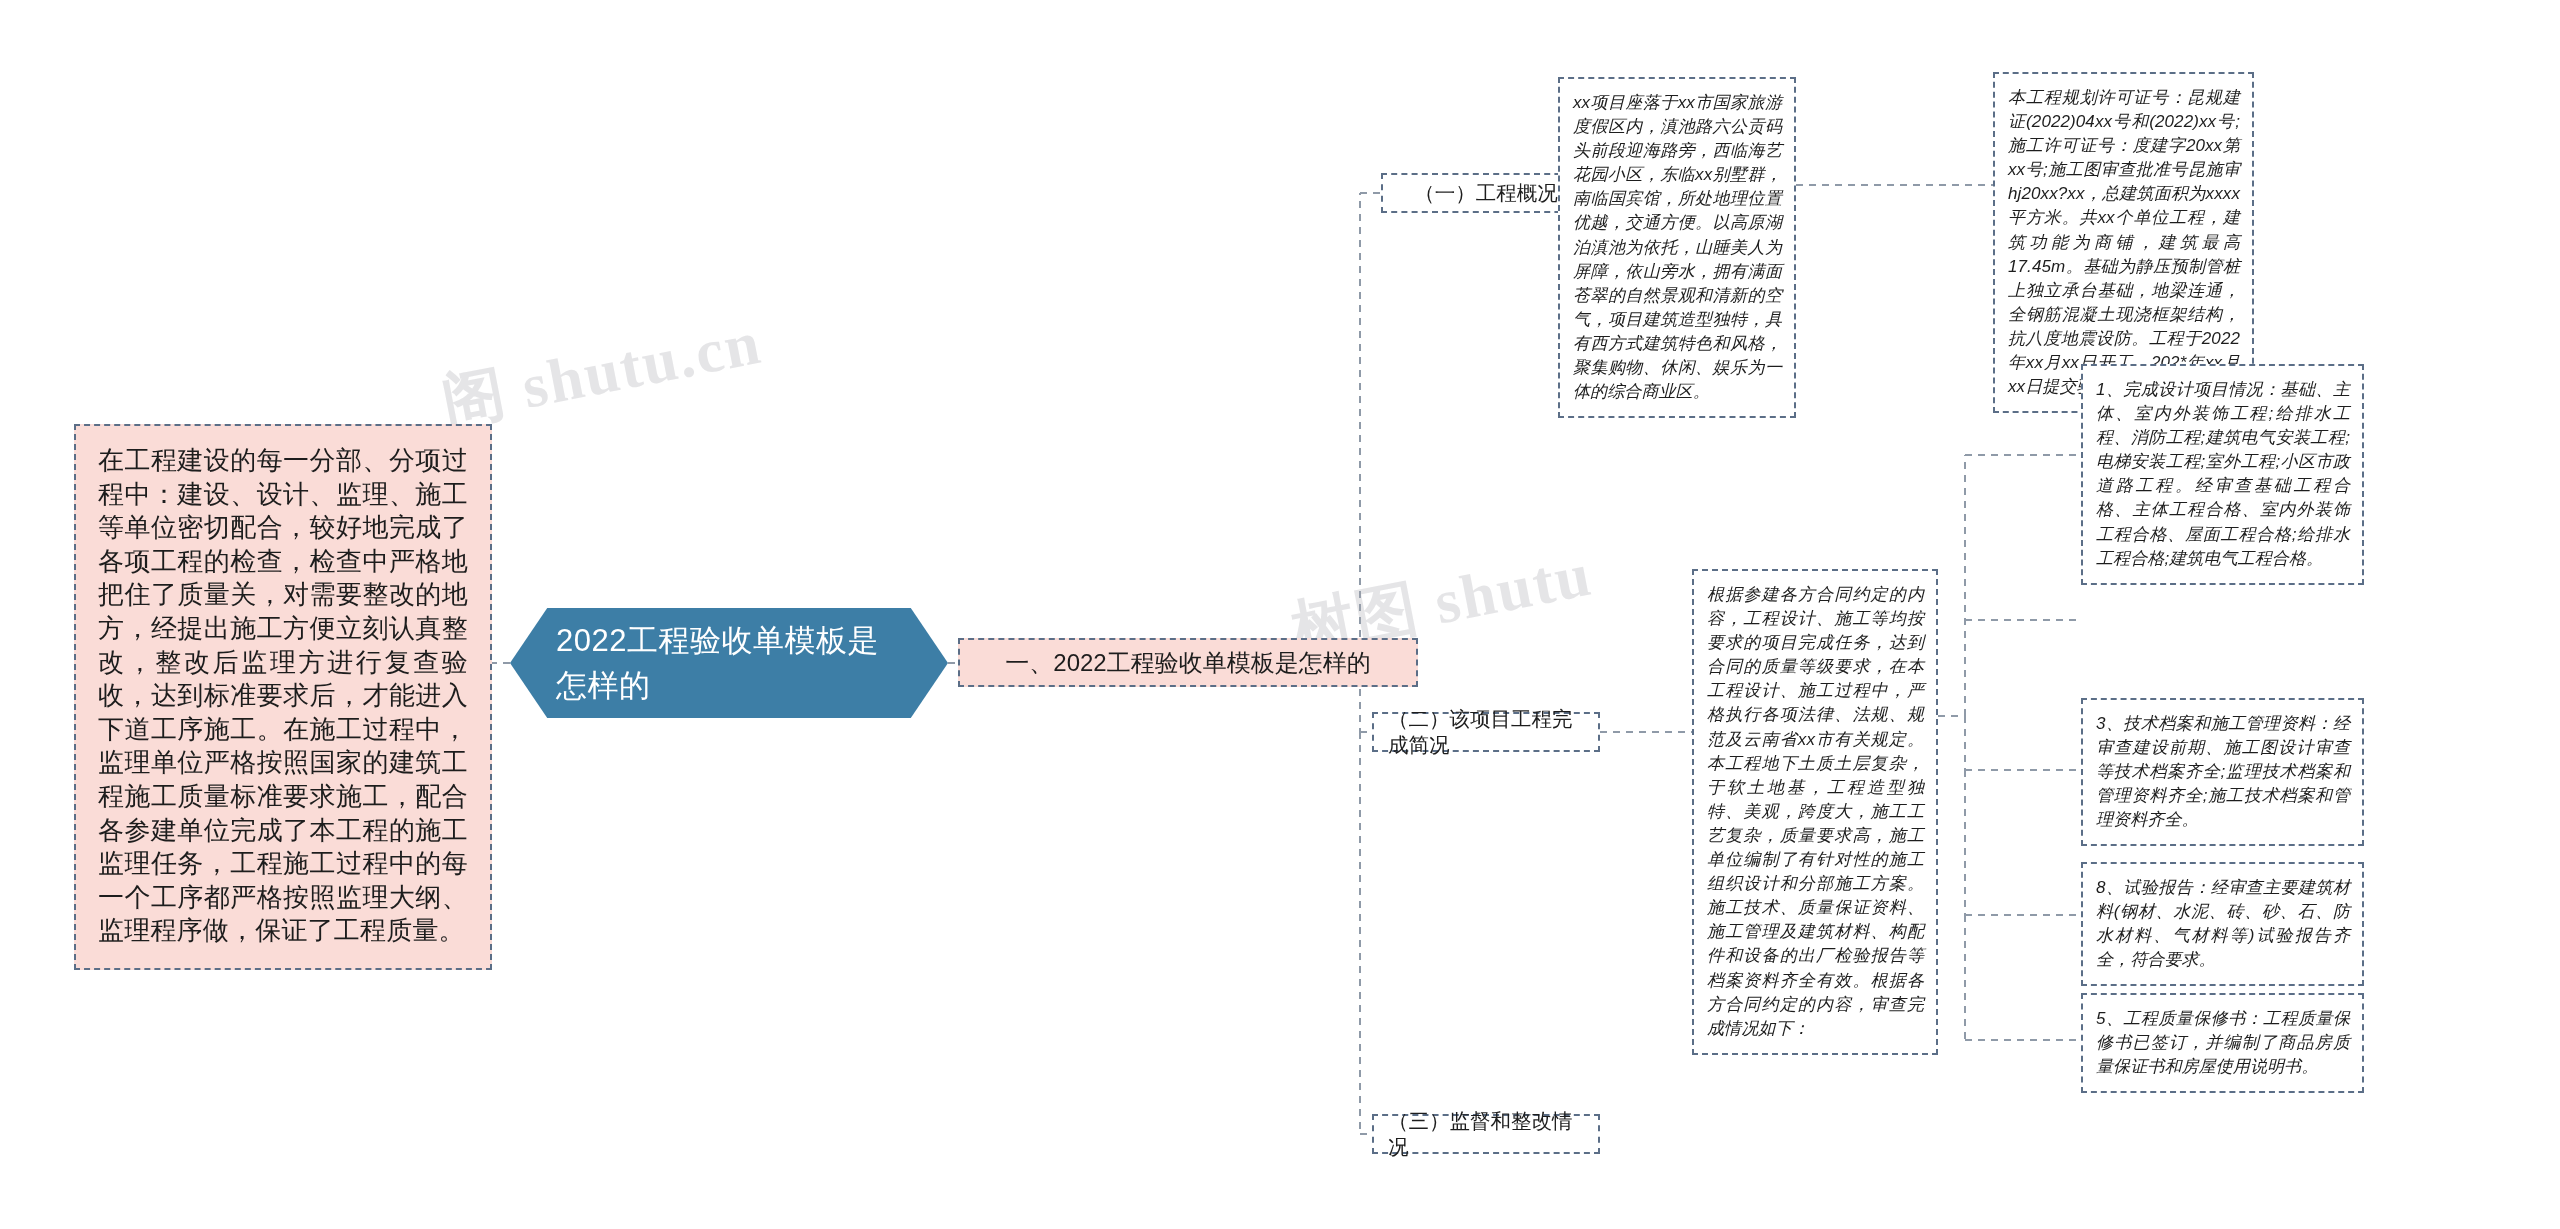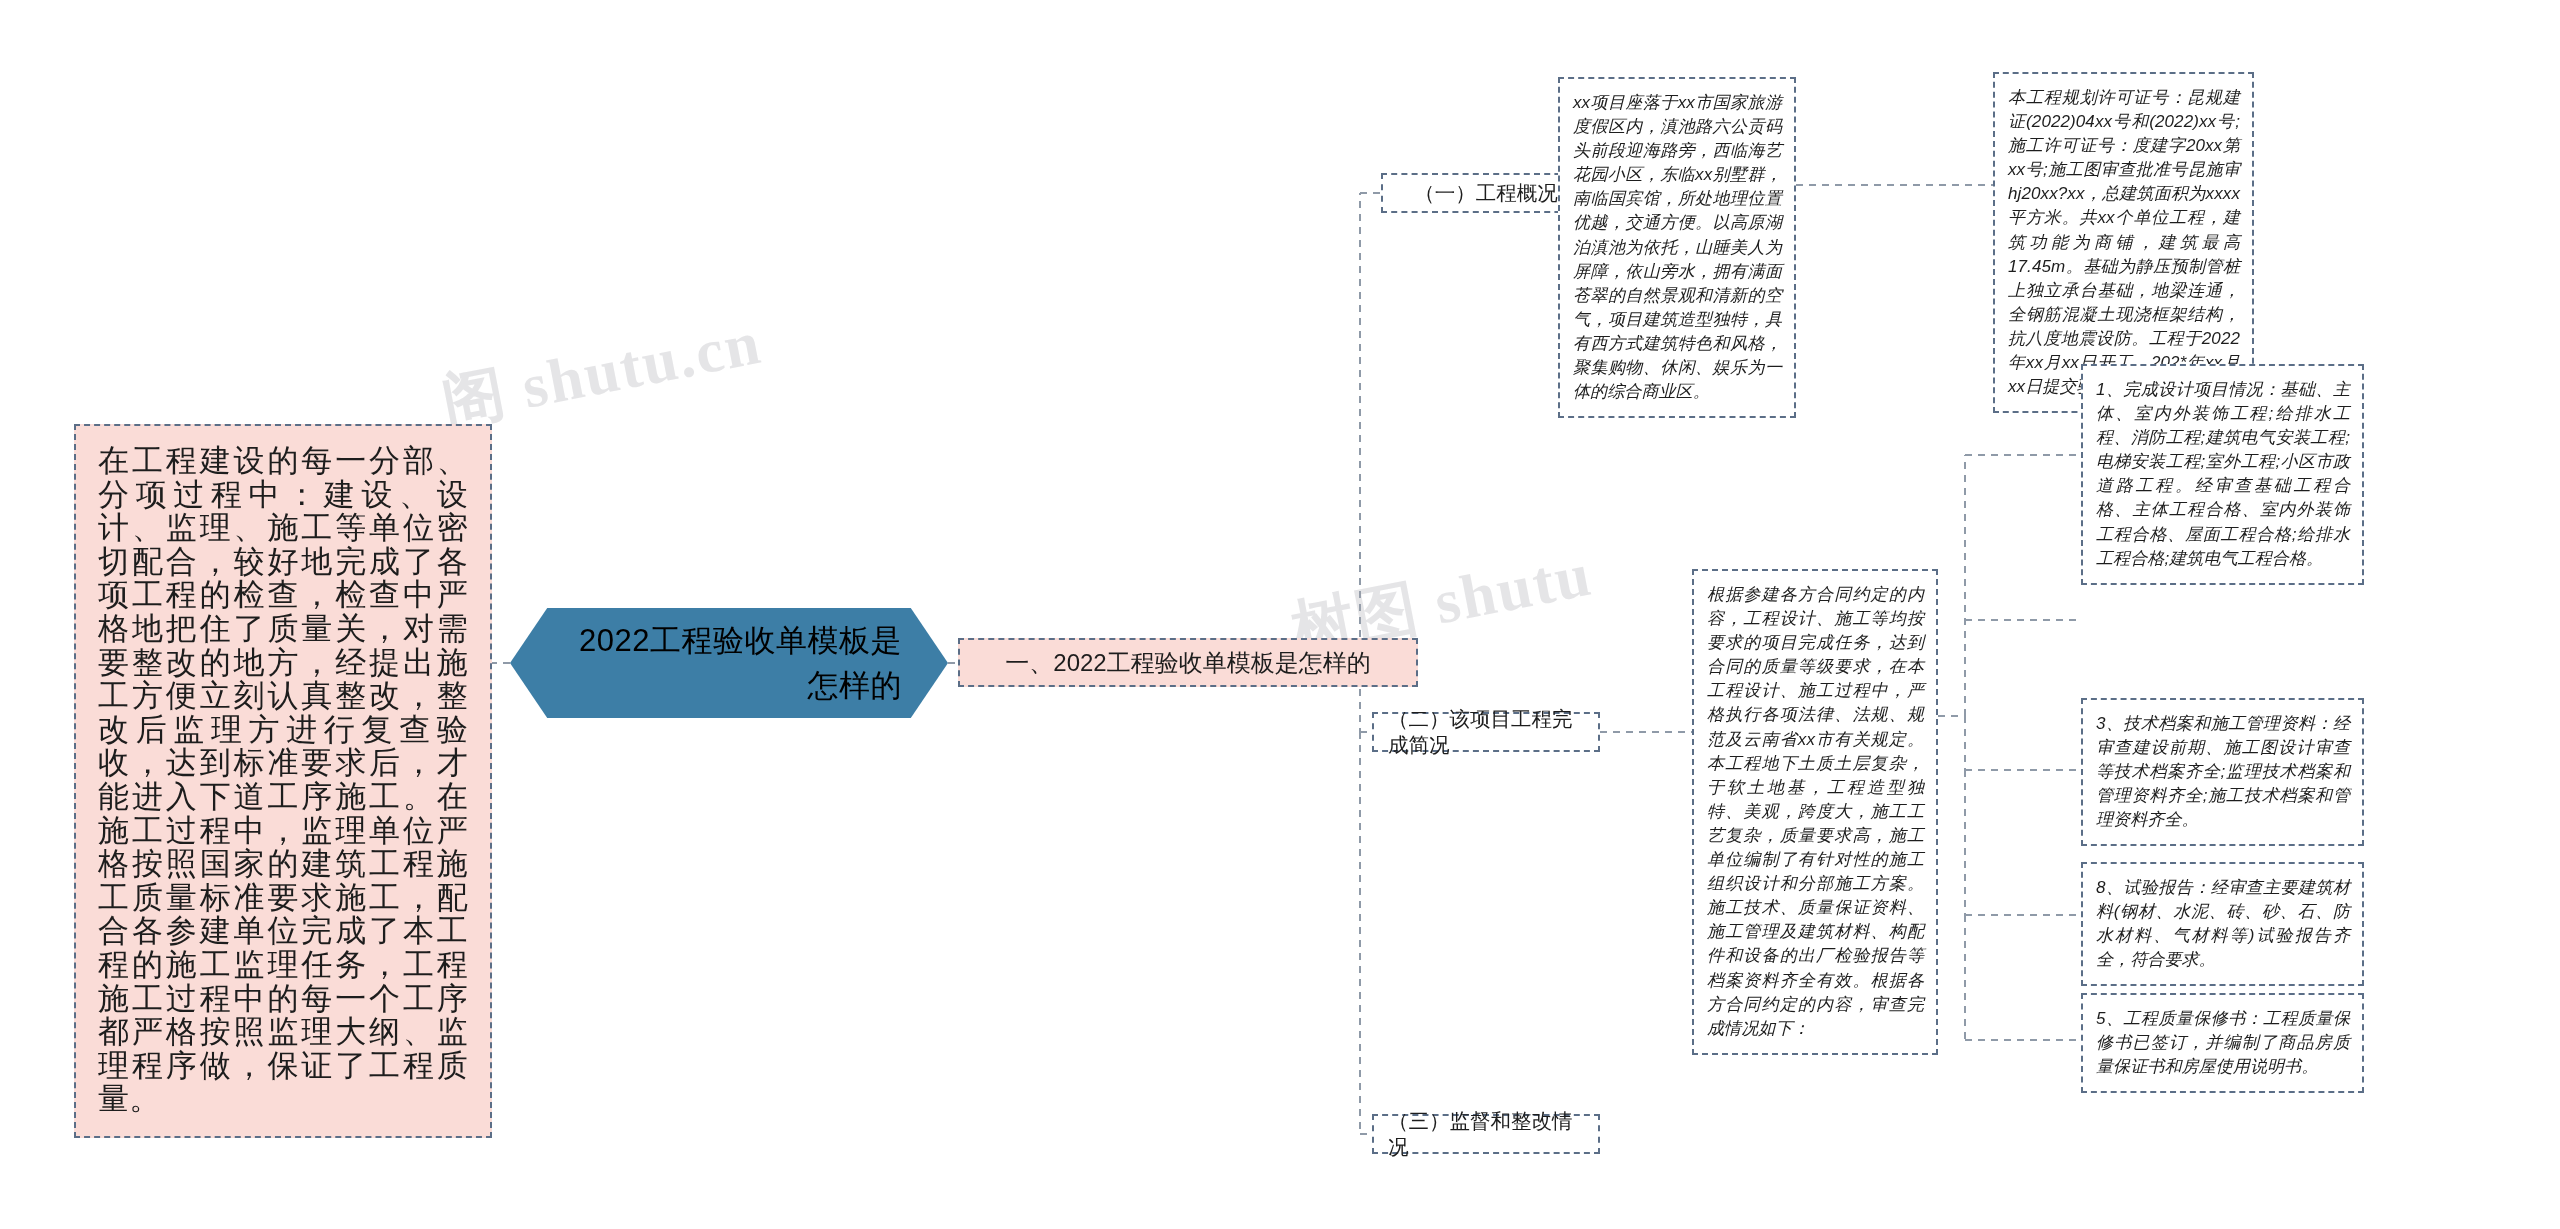--- a/index.html
+++ b/index.html
@@ -54,24 +54,24 @@
   }
 
   
   .central-node {
     position: absolute;
     left: 510px;
     top: 608px;
     width: 438px;
     height: 110px;
     background: #3d7ea6;
-    color: #000000;
+    color: #ffffff;
     font-size: 31px;
     line-height: 45px;
-    text-align: right;
+    text-align: left;
     display: flex;
     align-items: center;
     justify-content: center;
     padding: 0 46px;
     box-sizing: border-box;
     clip-path: polygon(0% 50%, 8.5% 0%, 91.5% 0%, 100% 50%, 91.5% 100%, 8.5% 100%);
     letter-spacing: 0.5px;
   }
 
   
@@ -86,21 +86,21 @@
   .node.pink {
     background: #fadcd7;
     border-color: #5b6e87;
   }
 
   
   .summary-box {
     left: 74px;
     top: 424px;
     width: 418px;
-    font-size: 31px;
+    font-size: 26px;
     line-height: 33.6px;
     text-align: justify;
     padding: 18px 22px 20px 22px;
     letter-spacing: 0.2px;
   }
 
   
   .level1-box {
     left: 958px;
     top: 638px;

